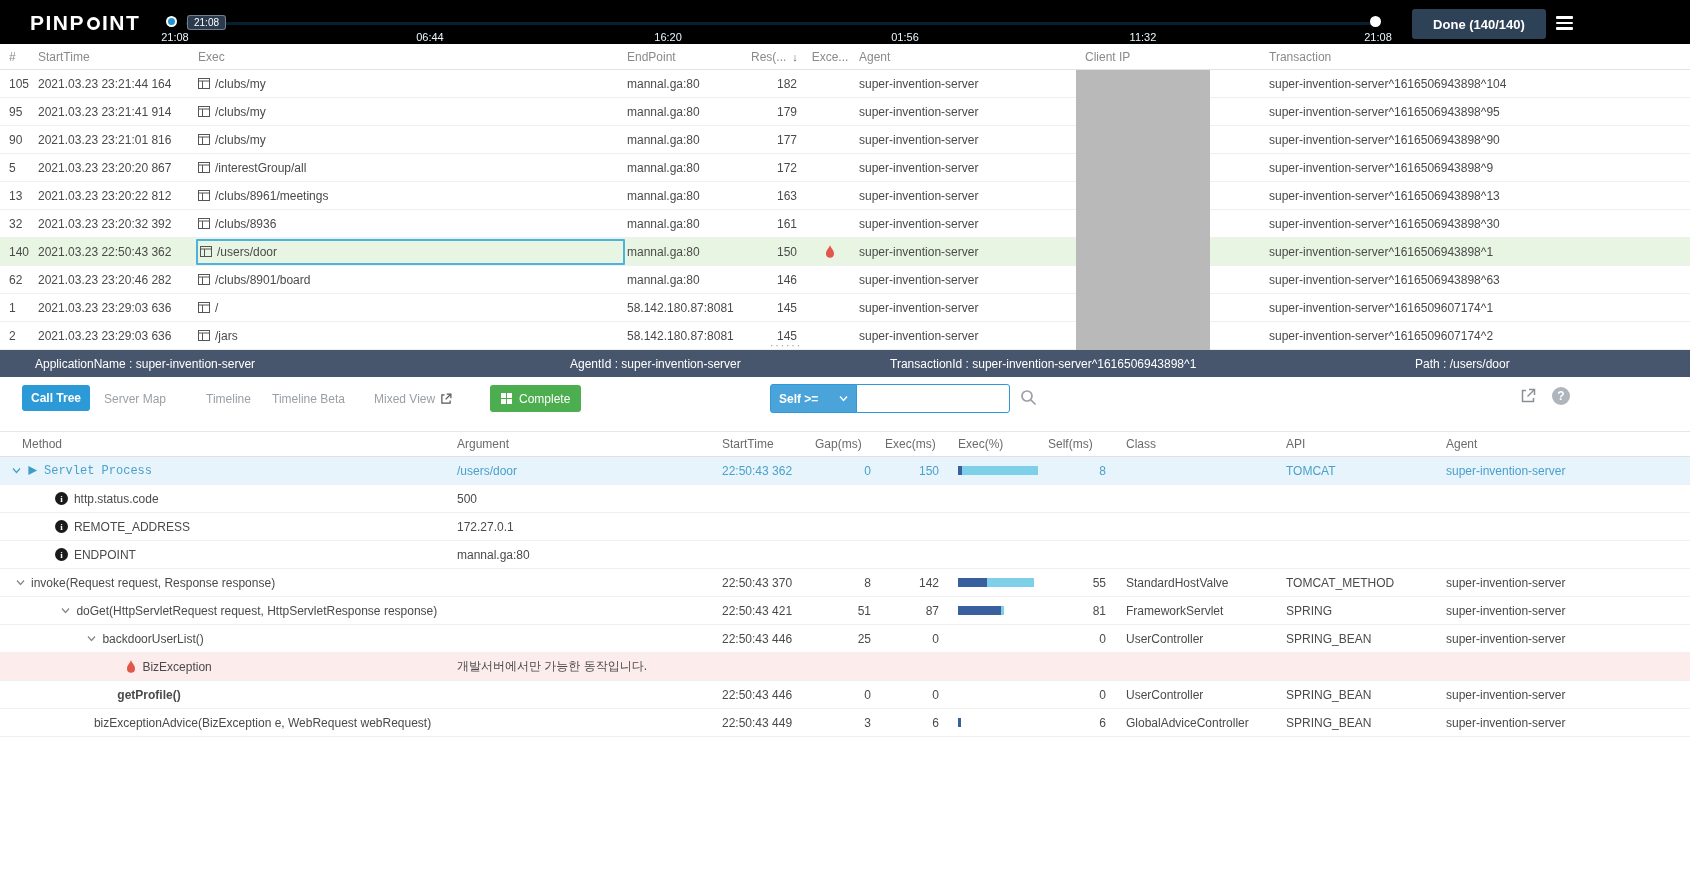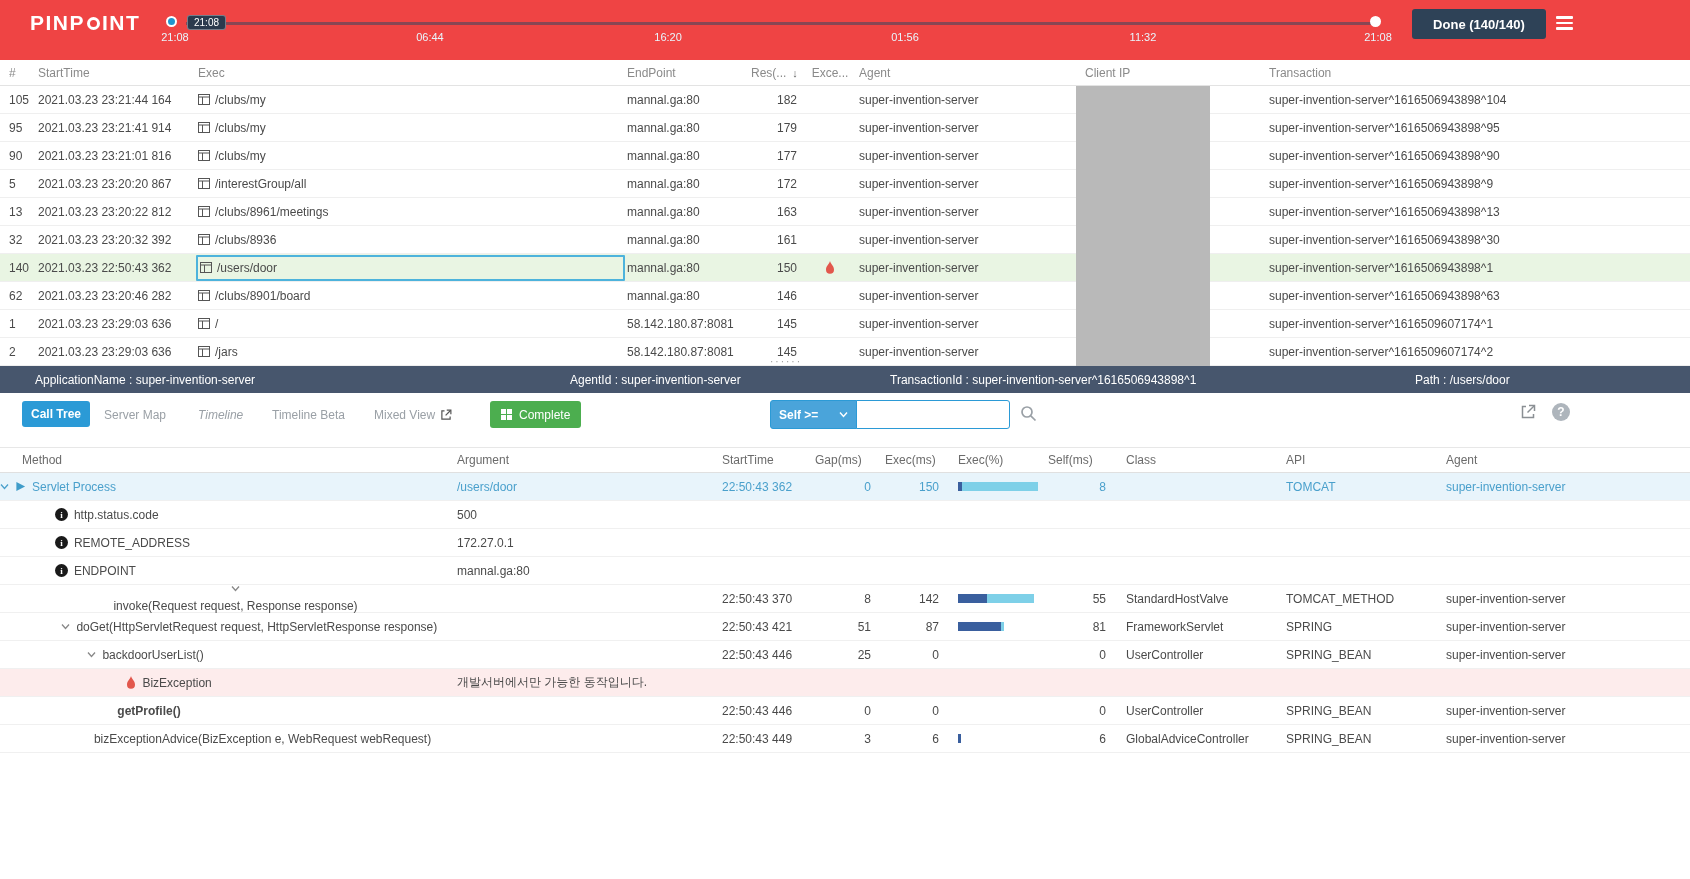--- a/index.html
+++ b/index.html
@@ -1,20 +1,20 @@
 <!DOCTYPE html>
 <html><head>
 <meta charset="utf-8">
 <style>
   *{margin:0;padding:0;box-sizing:border-box}
   html,body{width:1690px;height:879px;overflow:hidden;background:#fff;
     font-family:"Liberation Sans",sans-serif;-webkit-font-smoothing:antialiased}
 
   
-  .topbar{position:relative;height:60px;background:#ef4444;overflow:hidden}
+  .topbar{position:relative;height:44px;background:#000000;overflow:hidden}
   .logo{position:absolute;left:30px;top:11px;color:#fff;font-size:21px;font-weight:700;
     letter-spacing:1.5px;display:flex;align-items:center}
   .o-ring{width:13px;height:13px;border:3.5px solid #fff;border-radius:50%;margin:0 2px;display:inline-block}
   .slider-track{position:absolute;left:186px;top:22px;width:1190px;height:3px;background:rgba(12,74,104,.45)}
   .slider-handle{position:absolute;top:16px;width:11px;height:11px;border:2px solid #fff;border-radius:50%;background:#1f96cf;z-index:2}
   .slider-handle.right{left:1370px;background:#fff}
   .slider-handle.left{left:166px}
   .slider-label{position:absolute;left:187px;top:15px;background:#2b3a4d;color:#fff;font-size:10px;
     padding:1px 6px;border-radius:3px;border:1px solid rgba(255,255,255,.35);z-index:3}
   .ticks{position:absolute;inset:0}
@@ -379,21 +379,21 @@
   </div>
 
   <div class="toolbar">
     <div>
         <div class="tab active" style="left: 22px;">
           <span>Call Tree</span>
         </div>
         <div class="tab" style="left: 104px;">
           <span>Server Map</span>
         </div>
-        <div class="tab" style="left: 198px; font-style: italic;">
+        <div class="tab" style="left: 206px;">
           <span>Timeline</span>
         </div>
         <div class="tab" style="left: 272px;">
           <span>Timeline Beta</span>
         </div>
         <div class="tab" style="left: 374px;">
           <span>Mixed View</span>
           <span class="micon">
             <svg width="12" height="12" viewBox="0 0 16 16">
               <path d="M6 2.5 H2.5 V13.5 H13.5 V10" fill="none" stroke="#555" stroke-width="1.6"></path>
@@ -447,21 +447,21 @@
         <div class="cell cc3">Gap(ms)</div>
         <div class="cell cc4">Exec(ms)</div>
         <div class="cell cc5">Exec(%)</div>
         <div class="cell cc6">Self(ms)</div>
         <div class="cell cc7">Class</div>
         <div class="cell cc8">API</div>
         <div class="cell cc9">Agent</div>
       </div>
     <div>
         <div class="ct-row hl-blue">
-          <div class="cell cc0" style="">
+          <div class="cell cc0" style="padding-left: 12px; font-family: Liberation Mono, monospace;">
             <span class="chev">
               <svg width="9" height="9" viewBox="0 0 9 9">
                 <path d="M1 2.5 L4.5 6.5 L8 2.5" fill="none" stroke="#4aa0cc" stroke-width="1.3"></path>
               </svg>
             </span>
             <span class="micon">
               <svg width="11" height="11" viewBox="0 0 12 12">
                 <path d="M1.5 1 L11 6 L1.5 11 Z" fill="#3f9cc9"></path>
               </svg>
             </span>
@@ -521,21 +521,21 @@
           <div class="cell cc2"></div>
           <div class="cell cc3"></div>
           <div class="cell cc4"></div>
           <div class="cell cc5"></div>
           <div class="cell cc6"></div>
           <div class="cell cc7"></div>
           <div class="cell cc8"></div>
           <div class="cell cc9"></div>
         </div>
         <div class="ct-row">
-          <div class="cell cc0" style="padding-left: 16px; flex-direction: column;">
+          <div class="cell cc0" style="padding-left: 16px;">
             <span class="chev">
               <svg width="9" height="9" viewBox="0 0 9 9">
                 <path d="M1 2.5 L4.5 6.5 L8 2.5" fill="none" stroke="#888" stroke-width="1.3"></path>
               </svg>
             </span>
             <span>invoke(Request request, Response response)</span>
           </div>
           <div class="cell cc1"></div>
           <div class="cell cc2">22:50:43 370</div>
           <div class="cell cc3">8</div>

